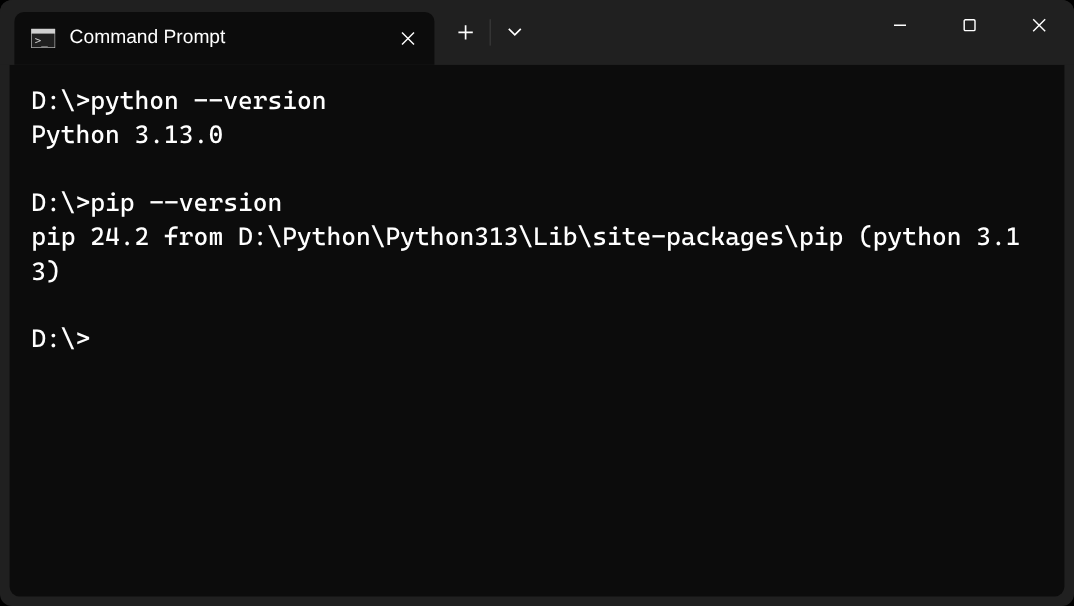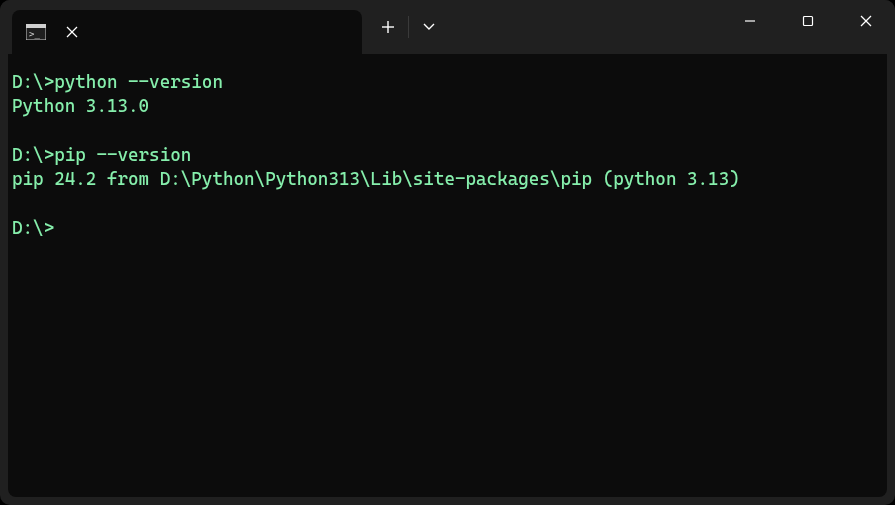--- a/index.html
+++ b/index.html
@@ -103,28 +103,28 @@
     display: flex;
     align-items: center;
     justify-content: center;
     color: #ffffff;
     cursor: pointer;
   }
 
   .terminal-body {
     flex: 1;
     background: #0c0c0c;
-    padding: 16px 4px;
+    padding: 16px 18px;
     margin: 0 8px 8px 8px;
     border-bottom-left-radius: 8px;
     border-bottom-right-radius: 8px;
     font-family: "Cascadia Mono","Consolas",monospace;
-    font-size: 18px;
+    font-size: 21px;
     line-height: 1.35;
-    color: #86efac;
+    color: #ffffff;
     white-space: pre-wrap;
     word-break: break-all;
     overflow: hidden;
   }
 
   .term-line { white-space: pre-wrap; word-break: break-all; }
   .prompt-row .prompt, .prompt-row .cmd { display:inline; }
   .blank { height: 1.35em; }
 </style>
 </head>
@@ -135,20 +135,21 @@
   <div class="titlebar">
 
     <div class="tab">
       <span class="tab-icon">
         <svg width="20" height="16" viewBox="0 0 20 16">
           <rect x="0" y="0" width="20" height="16" fill="#1f1f1f" stroke="#d0d0d0" stroke-width="1"></rect>
           <rect x="0" y="0" width="20" height="4" fill="#d0d0d0"></rect>
           <text x="3" y="13" font-size="9" fill="#d0d0d0" font-family="monospace">&gt;_</text>
         </svg>
       </span>
+      <span class="tab-title">Command Prompt</span>
       <span class="tab-close">
         <svg width="12" height="12" viewBox="0 0 12 12">
           <line x1="1" y1="1" x2="11" y2="11" stroke="#ffffff" stroke-width="1.2"></line>
           <line x1="11" y1="1" x2="1" y2="11" stroke="#ffffff" stroke-width="1.2"></line>
         </svg>
       </span>
     </div>
 
     <div class="titlebar-controls-left">
       <div class="tb-btn">

